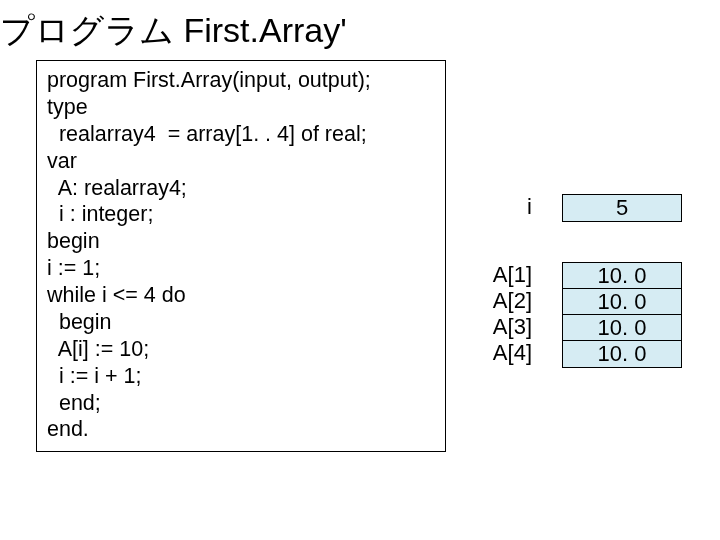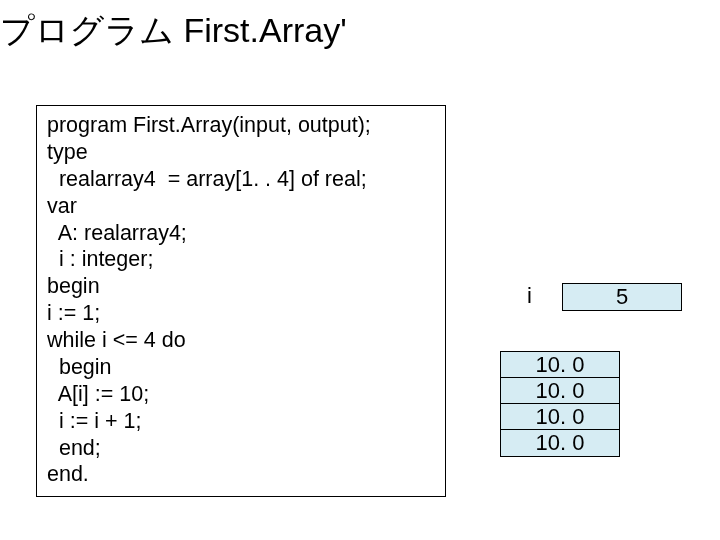--- a/index.html
+++ b/index.html
@@ -12,23 +12,22 @@
   }
   .title {
     text-align: left;
     font-size: 34px;
     padding-top: 8px;
     padding-bottom: 6px;
   }
   .content {
     display: flex;
     flex-direction: row;
-    align-items: flex-end;
+    align-items: center;
     padding: 0 30px 0 36px;
-    margin-top: 45px;
   }
   .codebox {
     border: 1px solid #000;
     padding: 6px 10px 8px 10px;
     font-size: 21.5px;
     line-height: 1.25;
     width: 410px;
     white-space: pre;
   }
   .vars {
@@ -91,20 +90,26 @@
     <div class="row">
       <div class="labelcol">
         <div>i</div>
       </div>
       <div class="cellcol">
         <div class="cell">5</div>
       </div>
     </div>
 
     <div class="row">
+      <div class="labelcol">
+        <div>A[1]</div>
+        <div>A[2]</div>
+        <div>A[3]</div>
+        <div>A[4]</div>
+      </div>
       <div class="cellcol">
         <div class="cell">10. 0</div>
         <div class="cell">10. 0</div>
         <div class="cell">10. 0</div>
         <div class="cell">10. 0</div>
       </div>
     </div>
 
   </div>
 

